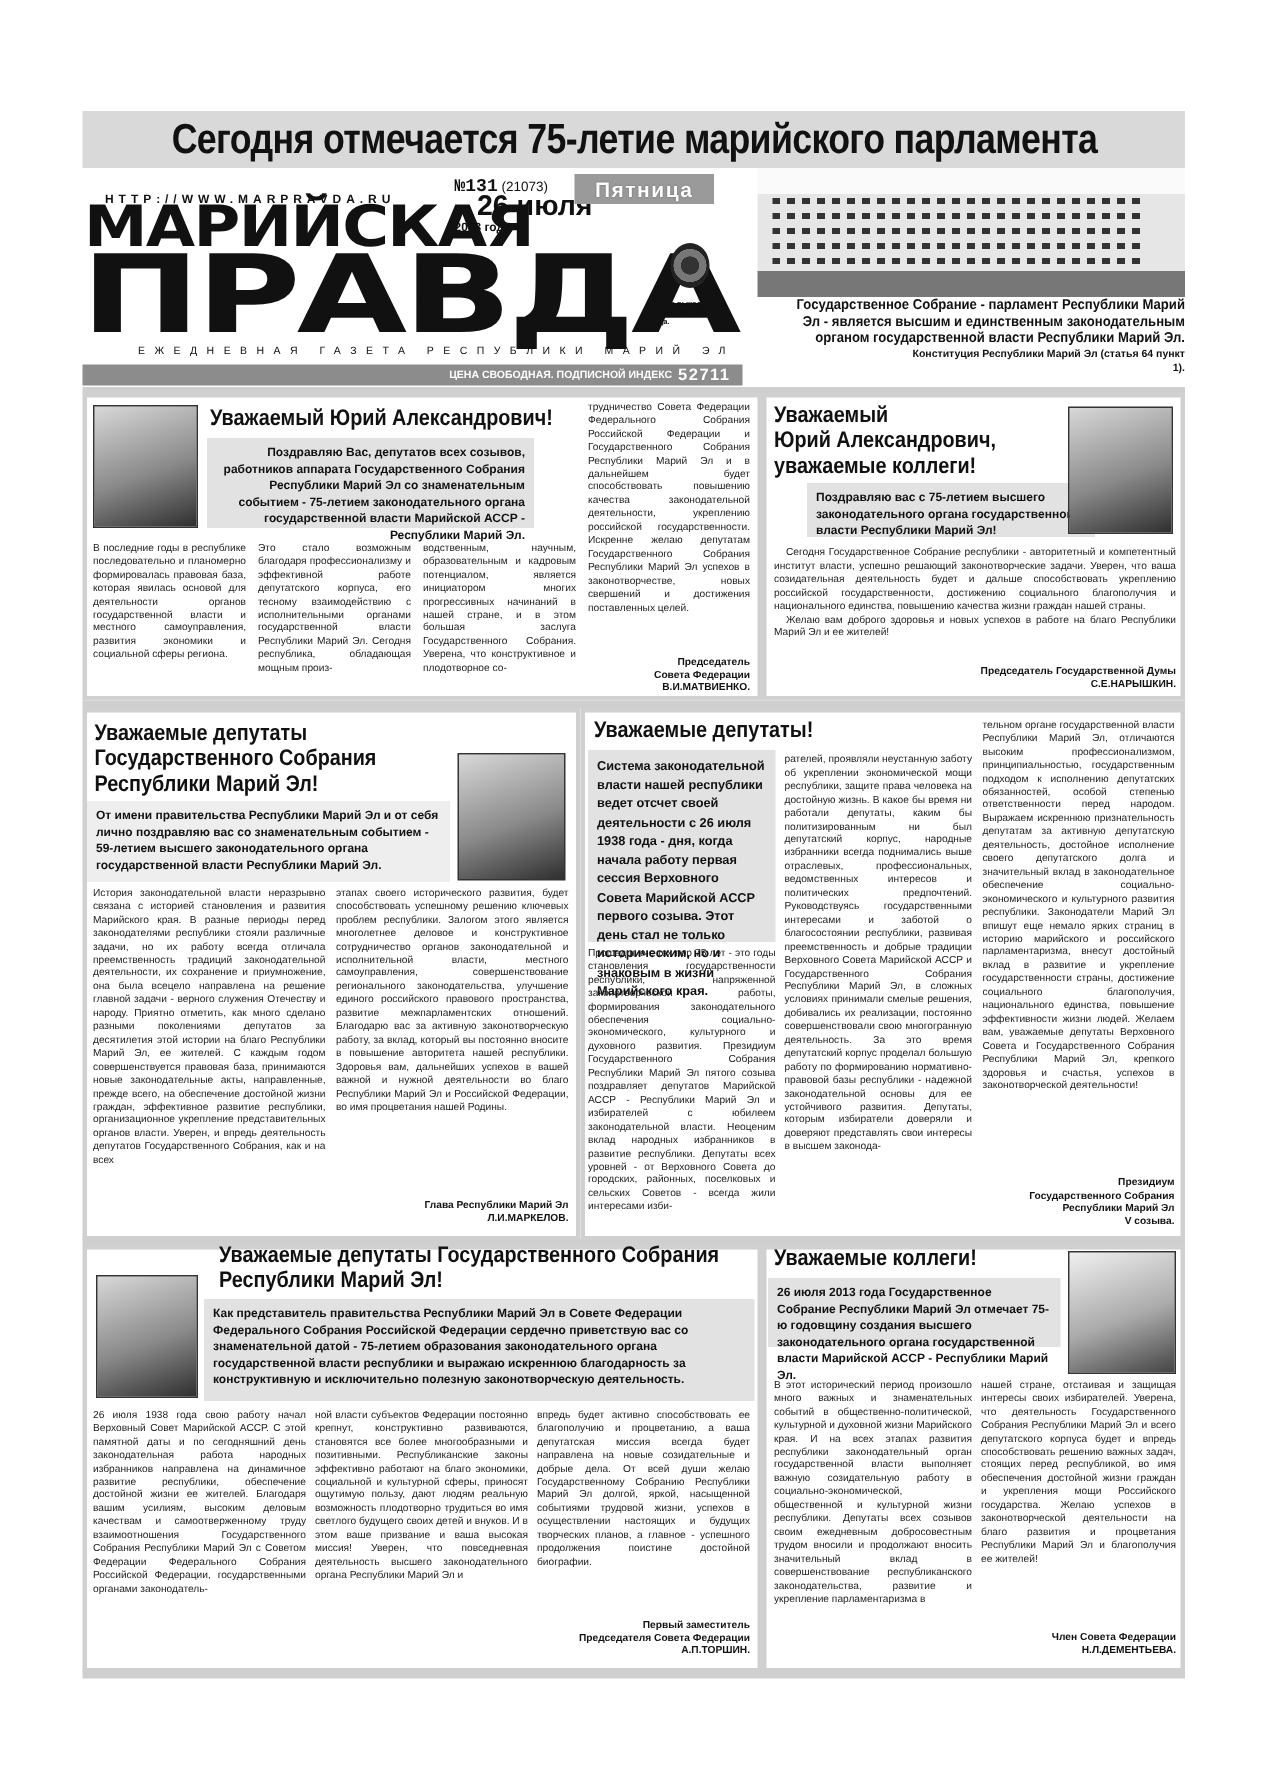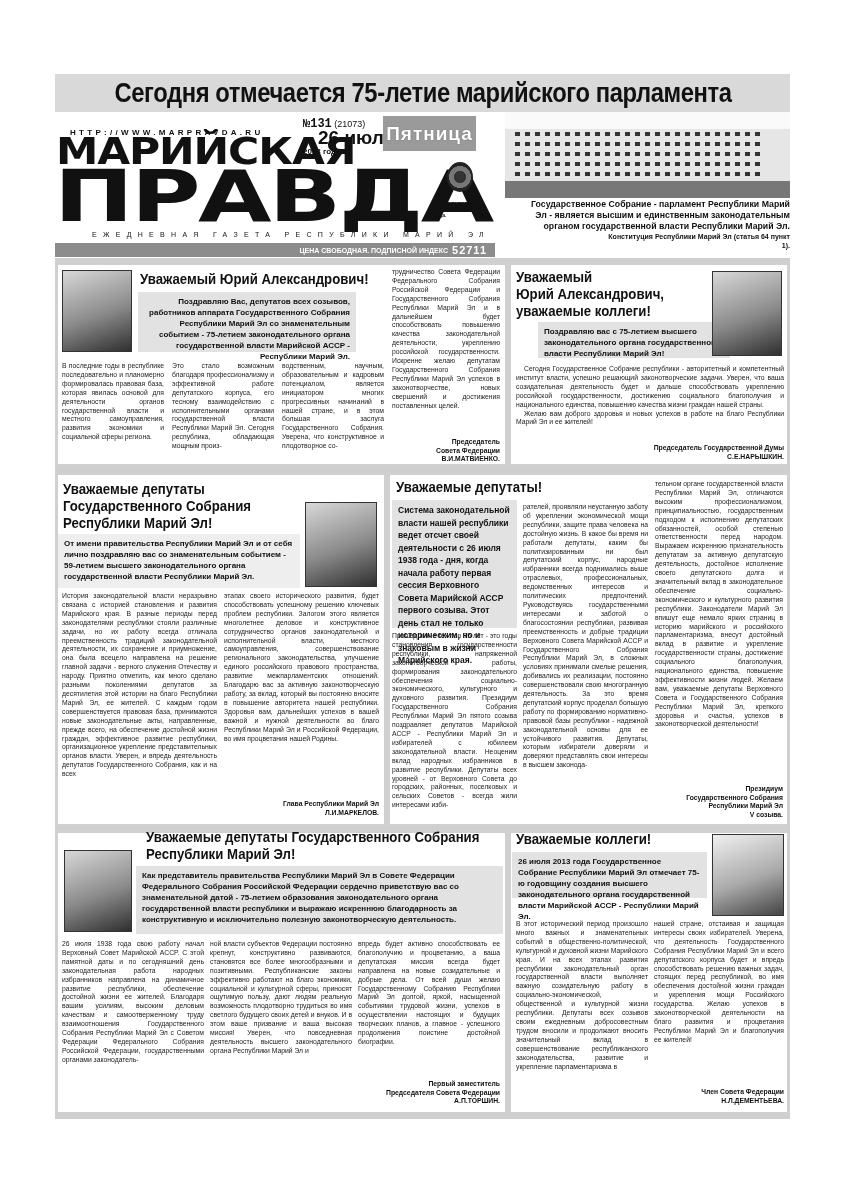--- a/index.html
+++ b/index.html
@@ -7,21 +7,21 @@
   .abs{position:absolute;}
   .banner{left:55px;top:74px;width:735px;height:38px;background:#d9d9d9;display:flex;align-items:center;justify-content:center;}
   .banner span{font-family:"Liberation Sans",sans-serif;font-weight:bold;font-size:28px;letter-spacing:-0.5px;transform:scaleX(0.85);display:inline-block;white-space:nowrap;}
   .url{left:70px;top:128px;font-size:8px;font-weight:bold;letter-spacing:3.3px;}
   .logo1{left:56px;top:132px;font-family:"DejaVu Sans",sans-serif;font-weight:900;font-size:38px;letter-spacing:-1px;transform:scaleX(1.12);transform-origin:left;line-height:1;}
   .logo2{left:54px;top:160px;font-family:"DejaVu Sans",sans-serif;font-weight:900;font-size:72px;letter-spacing:-2px;transform:scaleX(1.32);transform-origin:left;line-height:1;}
   .issue{left:303px;top:117px;font-size:9px;}
   .issue b{font-size:12px;font-family:Liberation Mono, monospace;}
   .date{left:318px;top:127px;font-size:19px;font-weight:bold;}
   .year{left:303px;top:147px;font-size:8px;font-weight:bold;}
-  .weekday{left:383px;top:116px;width:93px;height:35px;background:#9a9a9a;color:#fff;font-size:19px;font-weight:bold;display:flex;align-items:center;justify-content:center;text-shadow:0 0 1px #555;letter-spacing:1px;}
+  .weekday{left:383px;top:116px;width:93px;height:20px;background:#9a9a9a;color:#fff;font-size:14px;font-weight:bold;display:flex;align-items:center;justify-content:center;text-shadow:0 0 1px #555;letter-spacing:1px;}
   .seal{left:447px;top:162px;width:26px;height:30px;border-radius:50%;background:radial-gradient(circle,#333 0 30%,#777 31% 55%,#222 56%);}
   .since{left:434px;top:200px;font-size:5px;font-weight:bold;line-height:6px;width:50px;}
   .tagline{left:92px;top:231px;font-size:7px;letter-spacing:6.3px;white-space:nowrap;}
   .pricebar{left:55px;top:243px;width:440px;height:14px;background:#8c8c8c;color:#fff;font-size:7px;font-weight:bold;display:flex;align-items:center;justify-content:flex-end;padding-right:8px;box-sizing:border-box;}
   .pricebar b{font-size:11px;margin-left:4px;letter-spacing:1px;}
   .building{left:505px;top:112px;width:285px;height:86px;background:linear-gradient(#fafafa 0 20%,#e6e6e6 20% 80%,#777 80% 100%);overflow:hidden;}
   .building .row{position:absolute;left:10px;right:30px;height:4px;background:repeating-linear-gradient(90deg,#333 0 5px,transparent 5px 10px);}
   .cap1{left:505px;top:198px;width:285px;text-align:right;font-size:9.5px;font-weight:bold;line-height:11px;transform:scaleX(0.92);transform-origin:right;}
   .cap2{left:600px;top:232px;width:190px;text-align:right;font-size:7px;font-weight:bold;line-height:9px;}
   .panel{background:#fff;border:3px solid #d0d0d0;box-sizing:border-box;}

